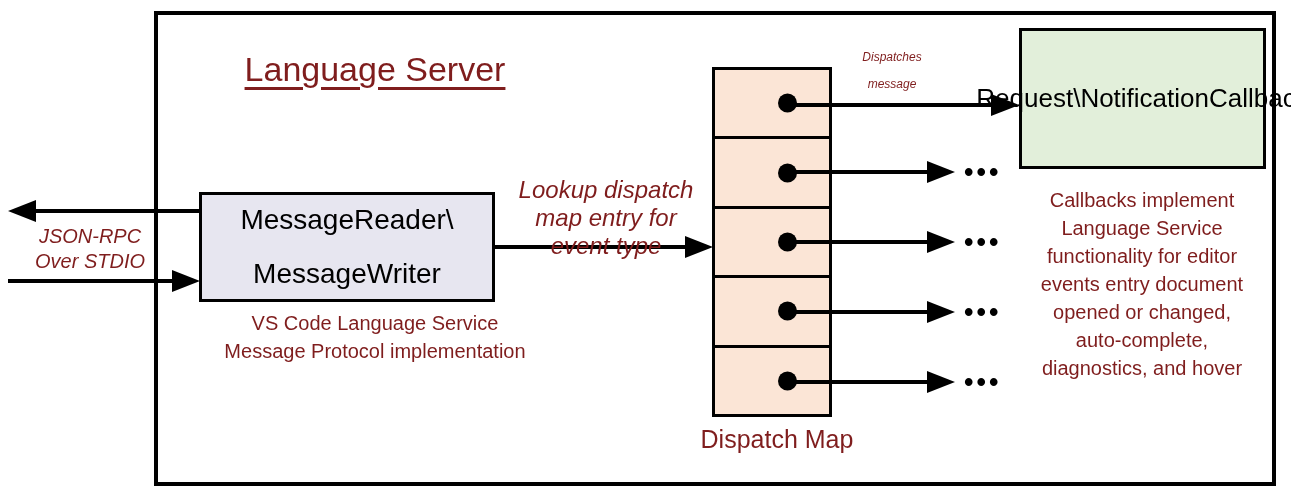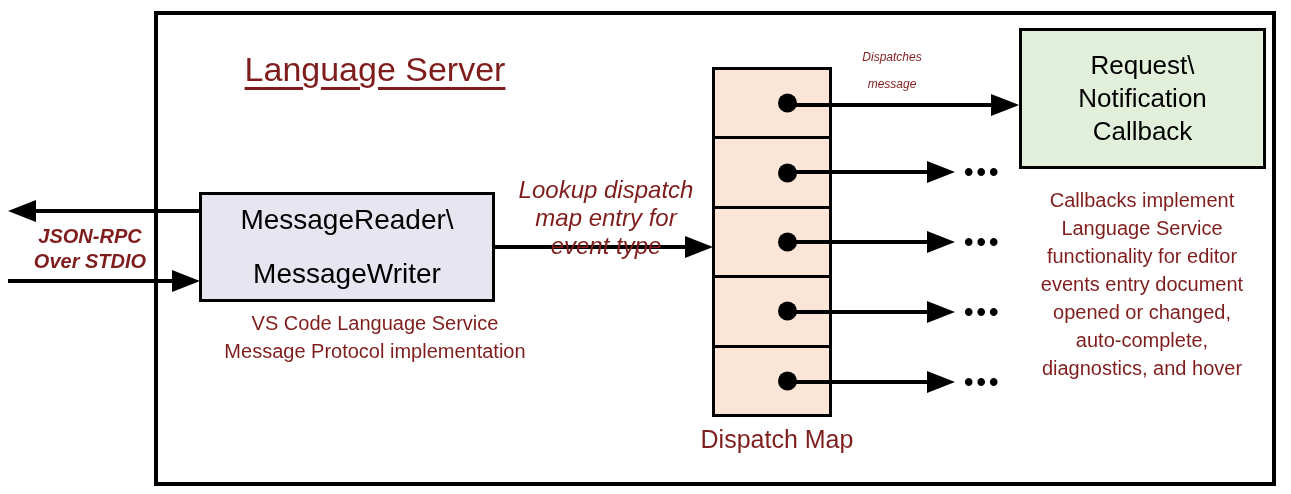--- a/index.html
+++ b/index.html
@@ -14,34 +14,34 @@
   .arr-r{position:absolute;width:0;height:0;border-top:11px solid transparent;border-bottom:11px solid transparent;border-left:28px solid #000;}
   .arr-l{position:absolute;width:0;height:0;border-top:11px solid transparent;border-bottom:11px solid transparent;border-right:28px solid #000;}
   #outer-box{left:154px;top:11px;width:1114px;height:467px;border:4px solid #000;background:transparent;}
   #title{left:175px;top:50px;width:400px;font-size:34px;text-decoration:underline;text-underline-offset:6px;}
   #msg-box{
     left:199px;top:192px;width:290px;height:104px;border:3px solid #000;background:#E7E6F0;
     display:flex;flex-direction:column;align-items:center;justify-content:center;
     font-size:28px;line-height:38px;text-align:center;gap:16px;
   }
   #msg-caption{left:195px;top:309px;width:360px;font-size:20px;line-height:28px;}
-  #io-label{left:10px;top:224px;width:160px;font-size:20px;line-height:25px;font-weight:bold;}
+  #io-label{left:10px;top:224px;width:160px;font-size:20px;line-height:25px;}
   #lookup-label{left:518px;top:176px;width:176px;font-size:24px;line-height:28px;}
   #dispatch-stack{
     left:712px;top:67px;width:114px;height:344px;border:3px solid #000;background:#FBE5D6;
     display:flex;flex-direction:column;
   }
   .map-cell{flex:1;position:relative;border-bottom:3px solid #000;}
   .map-cell:last-child{border-bottom:none;}
   .entry-dot{position:absolute;left:63px;top:50%;transform:translateY(-50%);width:19px;height:19px;border-radius:50%;background:#000;}
   #dispatch-caption{left:677px;top:424px;width:200px;font-size:25px;line-height:30px;}
   #dispatches-label{left:822px;top:44px;width:140px;font-size:12px;line-height:27px;}
   #callback-box{
     left:1019px;top:28px;width:241px;height:135px;border:3px solid #000;background:#E2EFDA;
-    display:flex;flex-direction:column;align-items:center;justify-content:center;
+    display:flex;flex-direction:row;align-items:center;justify-content:center;
     font-size:26px;line-height:33px;text-align:center;
   }
   #callbacks-note{left:1007px;top:186px;width:270px;font-size:20px;line-height:28px;}
   .ellipsis{
     position:absolute;width:56px;height:32px;display:flex;align-items:center;justify-content:flex-start;
     font-size:27px;font-weight:bold;letter-spacing:3px;color:#000;
   }
 </style>
 </head>
 <body>

